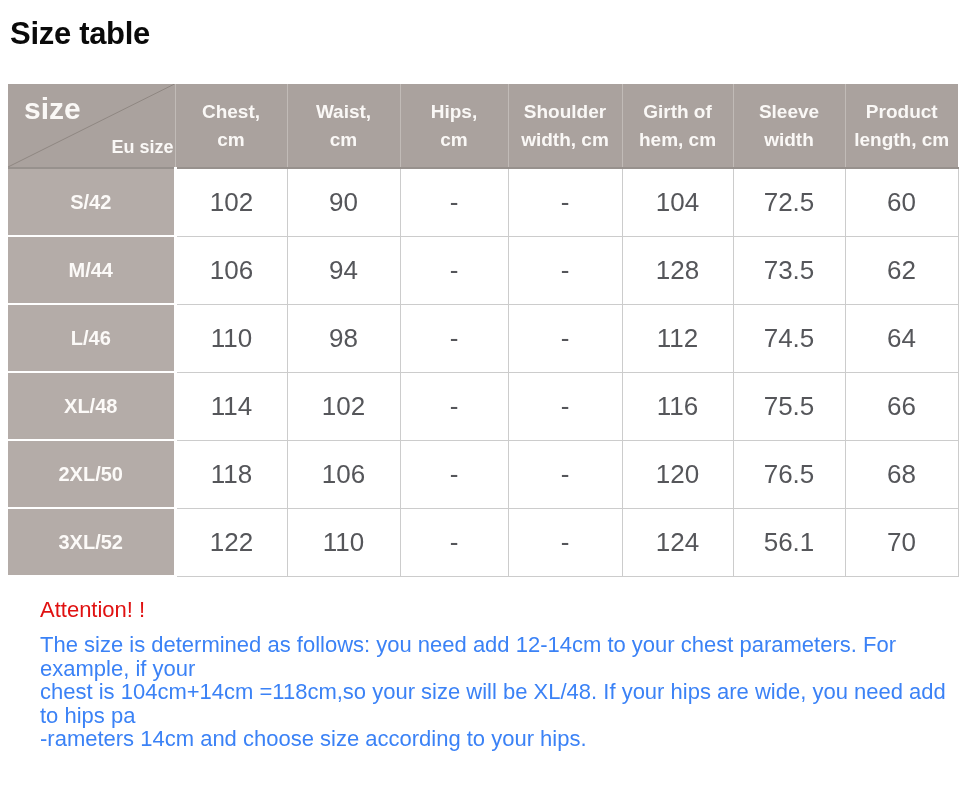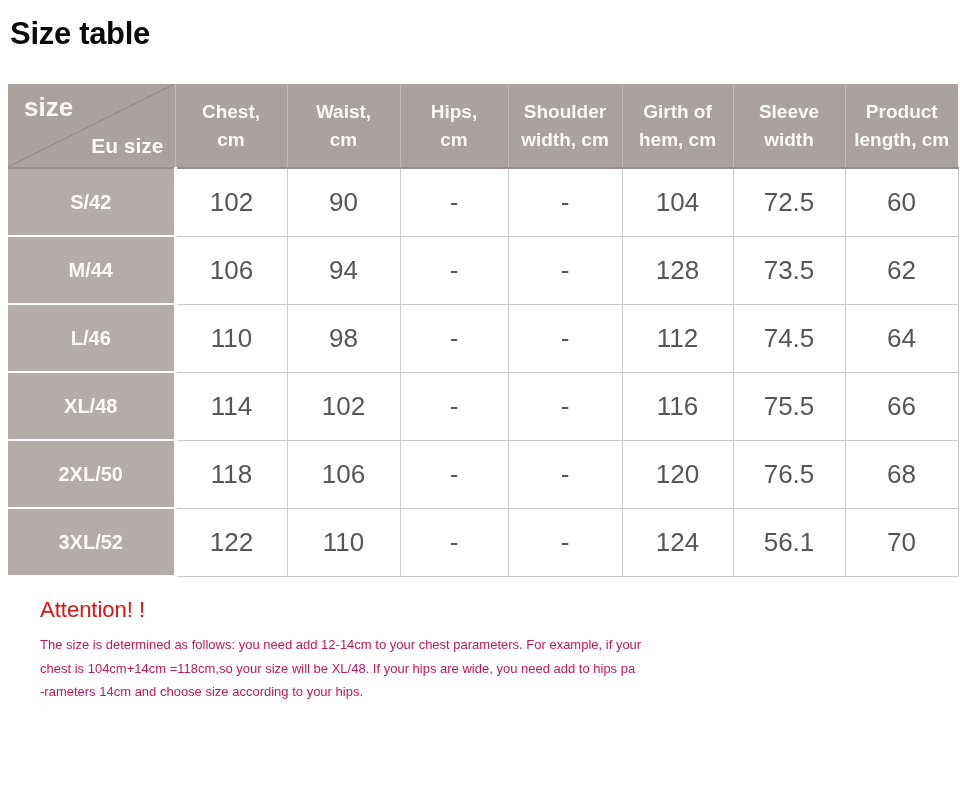--- a/index.html
+++ b/index.html
@@ -37,25 +37,25 @@
   th.corner {
     background: #aaa29e;
     position: relative;
     height: 84px;
     border-bottom: 2px solid #97918d;
     padding: 0;
   }
   .corner-diag { position: absolute; left: 0; top: 0; width: 100%; height: 100%; display: block; }
   .corner-size {
     position: absolute; top: 8px; left: 16px;
-    color: #faf8f6; font-weight: bold; font-size: 26px;
+    color: #faf8f6; font-weight: bold; font-size: 30px;
   }
   .corner-eu {
-    position: absolute; bottom: 9px; right: 11px;
-    color: #faf8f6; font-weight: bold; font-size: 21px;
+    position: absolute; bottom: 9px; right: 1px;
+    color: #faf8f6; font-weight: bold; font-size: 18px;
   }
   
   tbody tr { height: 68px; }
   th.rowlabel {
     background: #b4aca8;
     color: #fcfaf8;
     font-weight: bold;
     font-size: 20px;
     text-align: center; vertical-align: middle;
     border-top: 2px solid #ffffff;
@@ -74,22 +74,22 @@
   }
   
   .note { margin: 19px 0 0 40px; }
   .note-heading {
     color: #e01111;
     font-size: 22px; line-height: 28px;
     font-weight: normal;
   }
   .note-body {
     margin-top: 9px;
-    color: #be185d;
-    font-size: 13px; line-height: 23.5px;
+    color: #3b82f6;
+    font-size: 22px; line-height: 23.5px;
     white-space: pre-line;
   }
 </style>
 </head>
 <body>
 
 <h1 class="page-title">Size table</h1>
 
 <table class="size-table">
   <colgroup>

